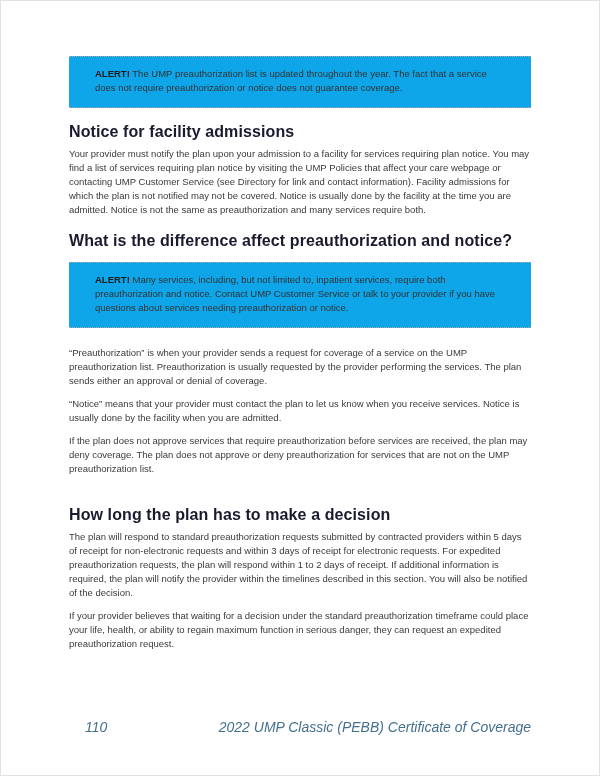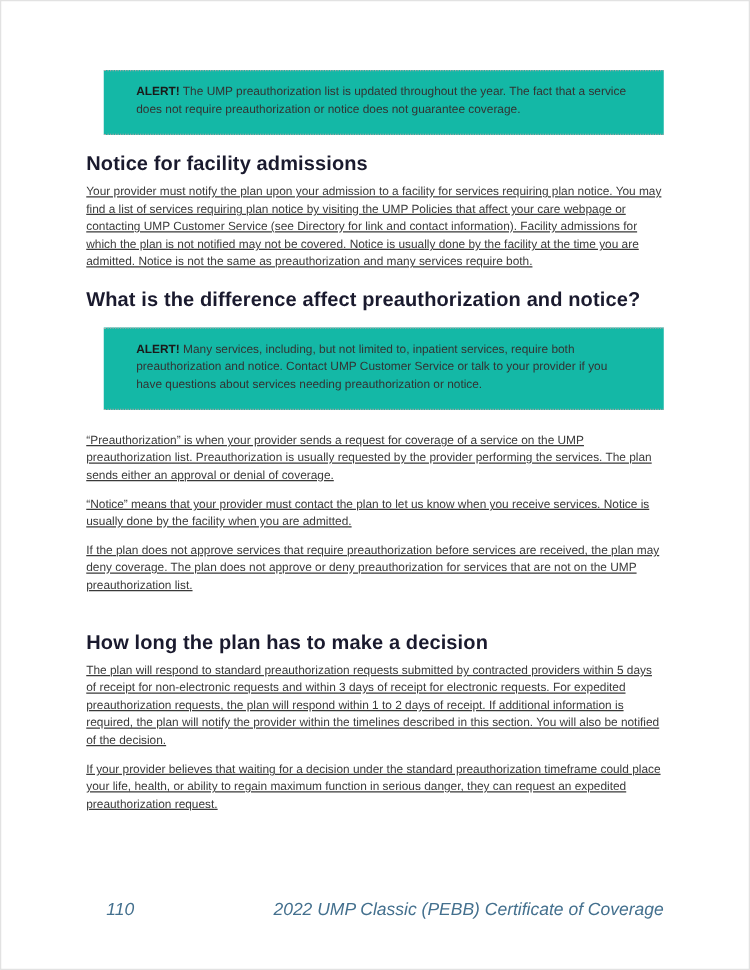--- a/index.html
+++ b/index.html
@@ -13,25 +13,25 @@
     width: 600px;
     height: 776px;
     margin: 0 auto;
     background: #ffffff;
     border: 1px solid #e2e2e2;
     box-sizing: border-box;
     padding: 55px 68px 0 68px;
     color: #3a3a3a;
   }
   .alert {
-    background: #14b8a6;
+    background: #0ea5e9;
     border-top: 1px dotted #a8a8a8;
     border-bottom: 1px dotted #a8a8a8;
     padding: 10px 24px 12px 26px;
-    margin: 0 0 6px 14px;
+    margin: 0 0 6px 0;
     font-size: 9.5px;
     line-height: 14px;
     color: #333333;
   }
   .alert .alert-label {
     font-weight: bold;
     color: #1a1a1a;
   }
   h1 {
     font-size: 16px;
@@ -39,21 +39,20 @@
     color: #1a1a2e;
     margin: 14px 0 5px 0;
     line-height: 20px;
     letter-spacing: 0.1px;
   }
   p.body-text {
     font-size: 9.5px;
     line-height: 14px;
     margin: 0 0 9px 0;
     color: #3a3a3a;
-    text-decoration: underline;
   }
   .spacer-sm { height: 6px; }
   .spacer-md { height: 12px; }
   .footer {
     position: absolute;
     left: 84px;
     right: 68px;
     bottom: 40px;
     display: flex;
     justify-content: space-between;

